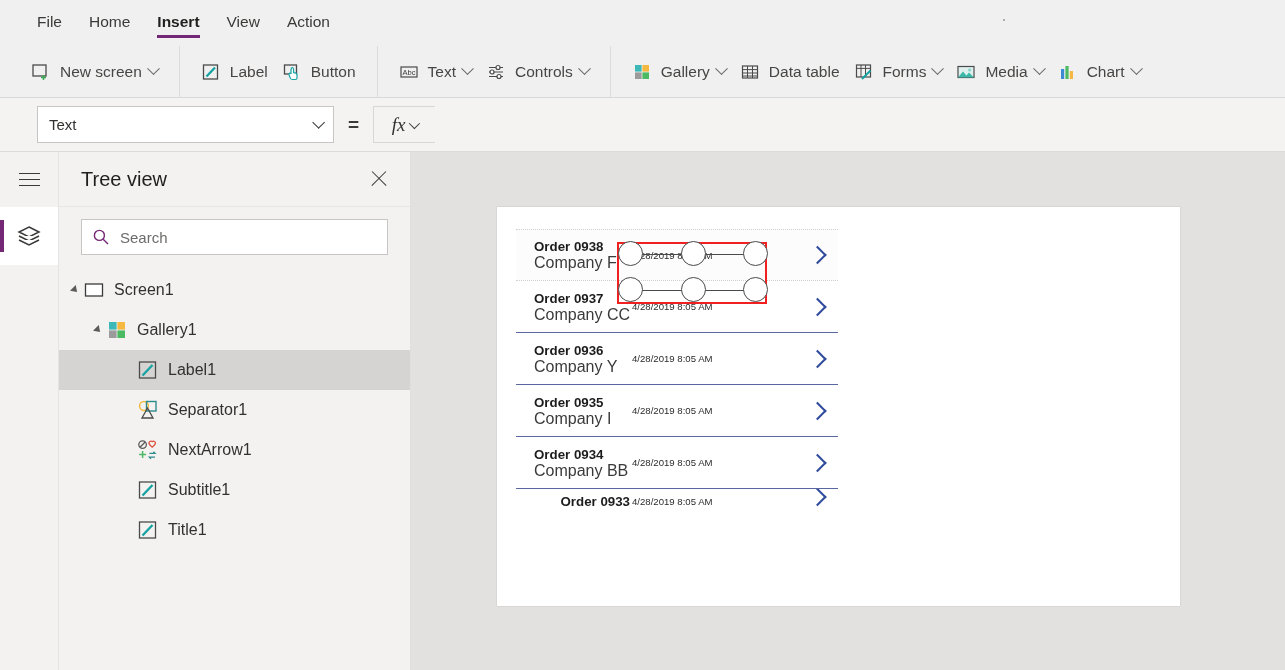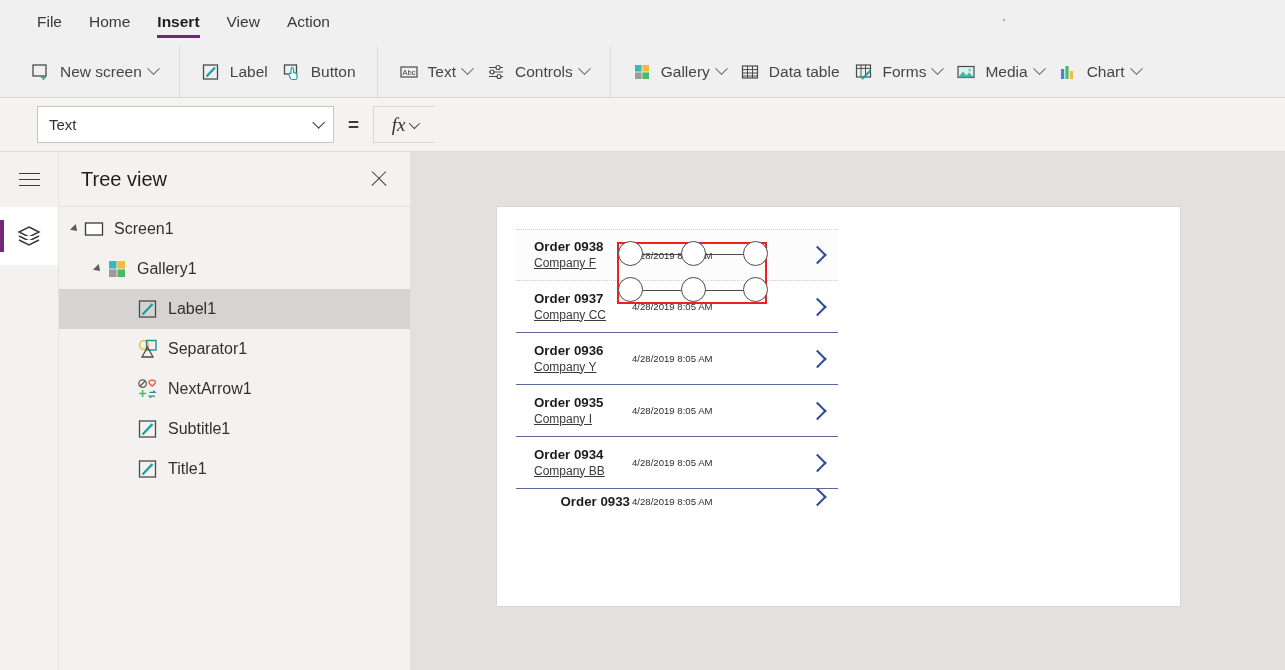--- a/index.html
+++ b/index.html
@@ -215,22 +215,22 @@
     border-top: 1px dotted #d0d0d0;
     border-bottom: 1px dotted #d0d0d0;
     background: #fcfcfc;
   }
   .g-texts { margin-left: 18px; width: 96px; }
   .g-title {
     font-size: 13.3px; font-weight: bold; color: #1c1c1c;
     line-height: 16px; white-space: nowrap;
   }
   .g-sub {
-    font-size: 12px; color: #3a3a3a;
-    line-height: 16px; white-space: nowrap; text-decoration: underline;
+    font-size: 16px; color: #3a3a3a;
+    line-height: 16px; white-space: nowrap;
   }
   .g-date {
     font-size: 9.6px; color: #2b2b2b;
     margin-left: 2px; white-space: nowrap;
   }
   .g-chev {
     position: absolute; right: 14px; top: 50%;
     width: 13px; height: 13px;
     border-right: 2.2px solid #2f4a9c;
     border-top: 2.2px solid #2f4a9c;
@@ -396,20 +396,29 @@
     </svg>
   </div>
 </div>
 
 <div class="tree-panel">
   <div class="tree-head">
     <div class="tree-title">Tree view</div>
     <div class="close-x"></div>
   </div>
 
+  <div class="search-wrap">
+    <div class="search-box">
+      <svg width="18" height="18" viewBox="0 0 18 18">
+        <circle cx="7.4" cy="7.4" r="5" fill="none" stroke="#742774" stroke-width="1.4"></circle>
+        <path d="M11.2 11.2L16 16" stroke="#742774" stroke-width="1.4"></path>
+      </svg>
+      <span class="search-text">Search</span>
+    </div>
+  </div>
 
   <div class="tree-list">
 
 
     <div class="tree-row" style="padding-left:13px;">
       <span class="tw-arrow"></span>
       <svg class="tw-ico" viewBox="0 0 22 22">
         <rect x="2.5" y="5" width="17" height="12" fill="#fff" stroke="#3b3a39" stroke-width="1.3"></rect>
       </svg>
       <span class="tw-label">Screen1</span>

